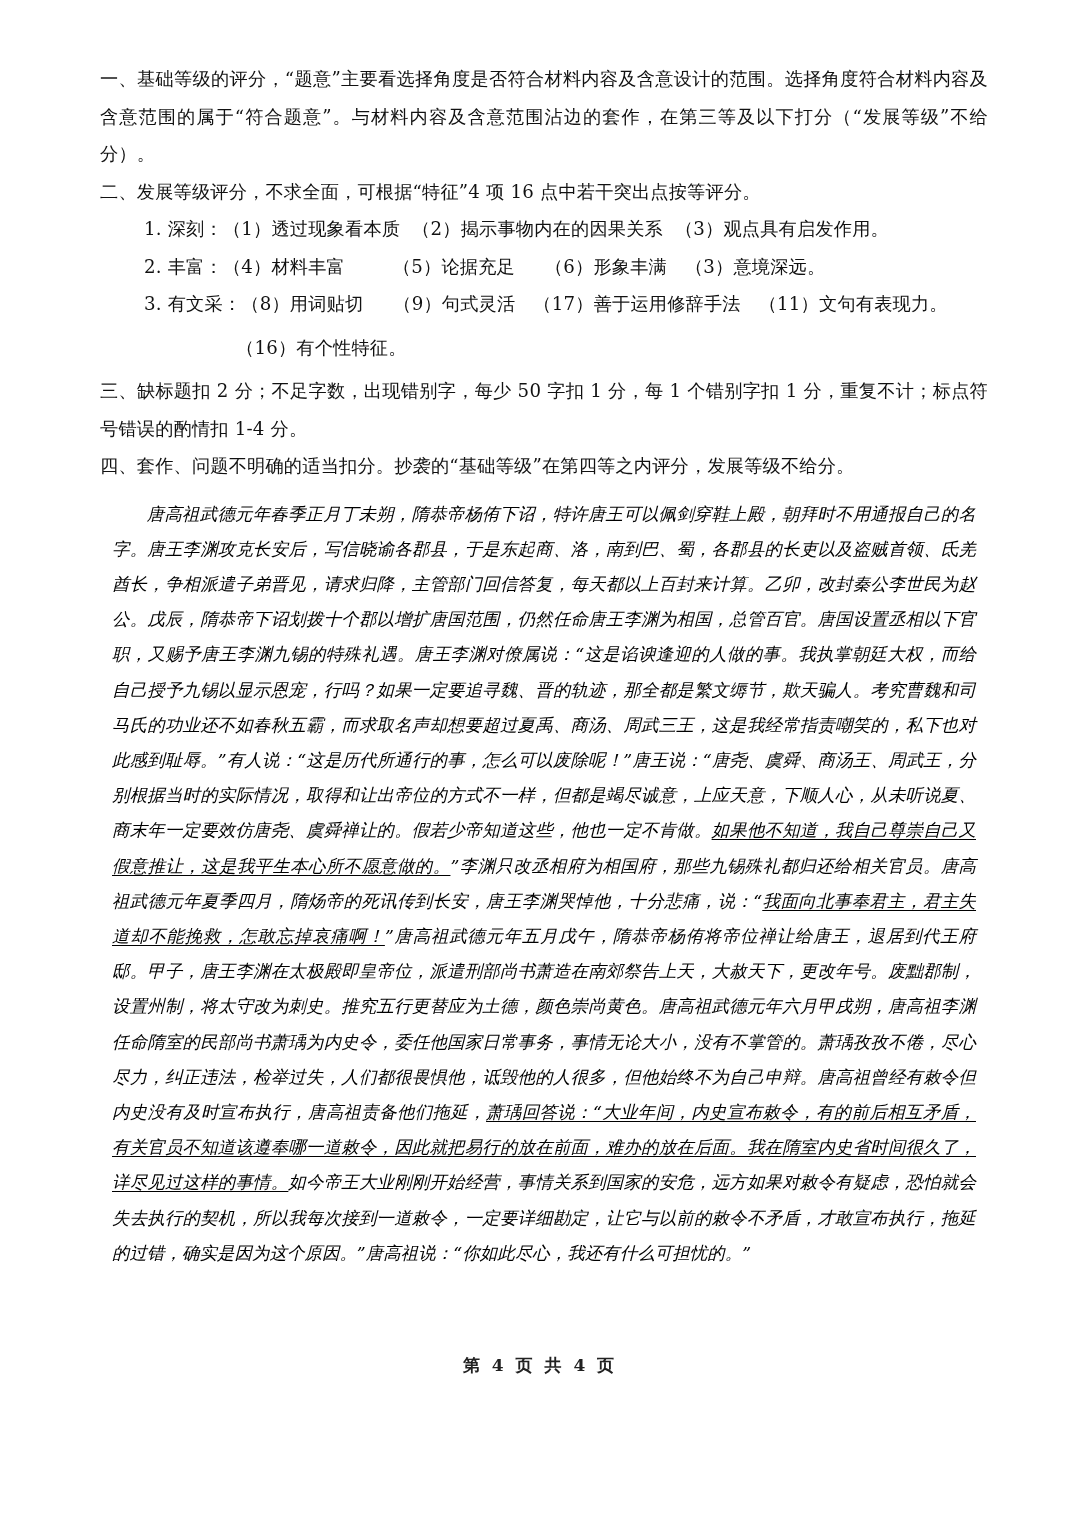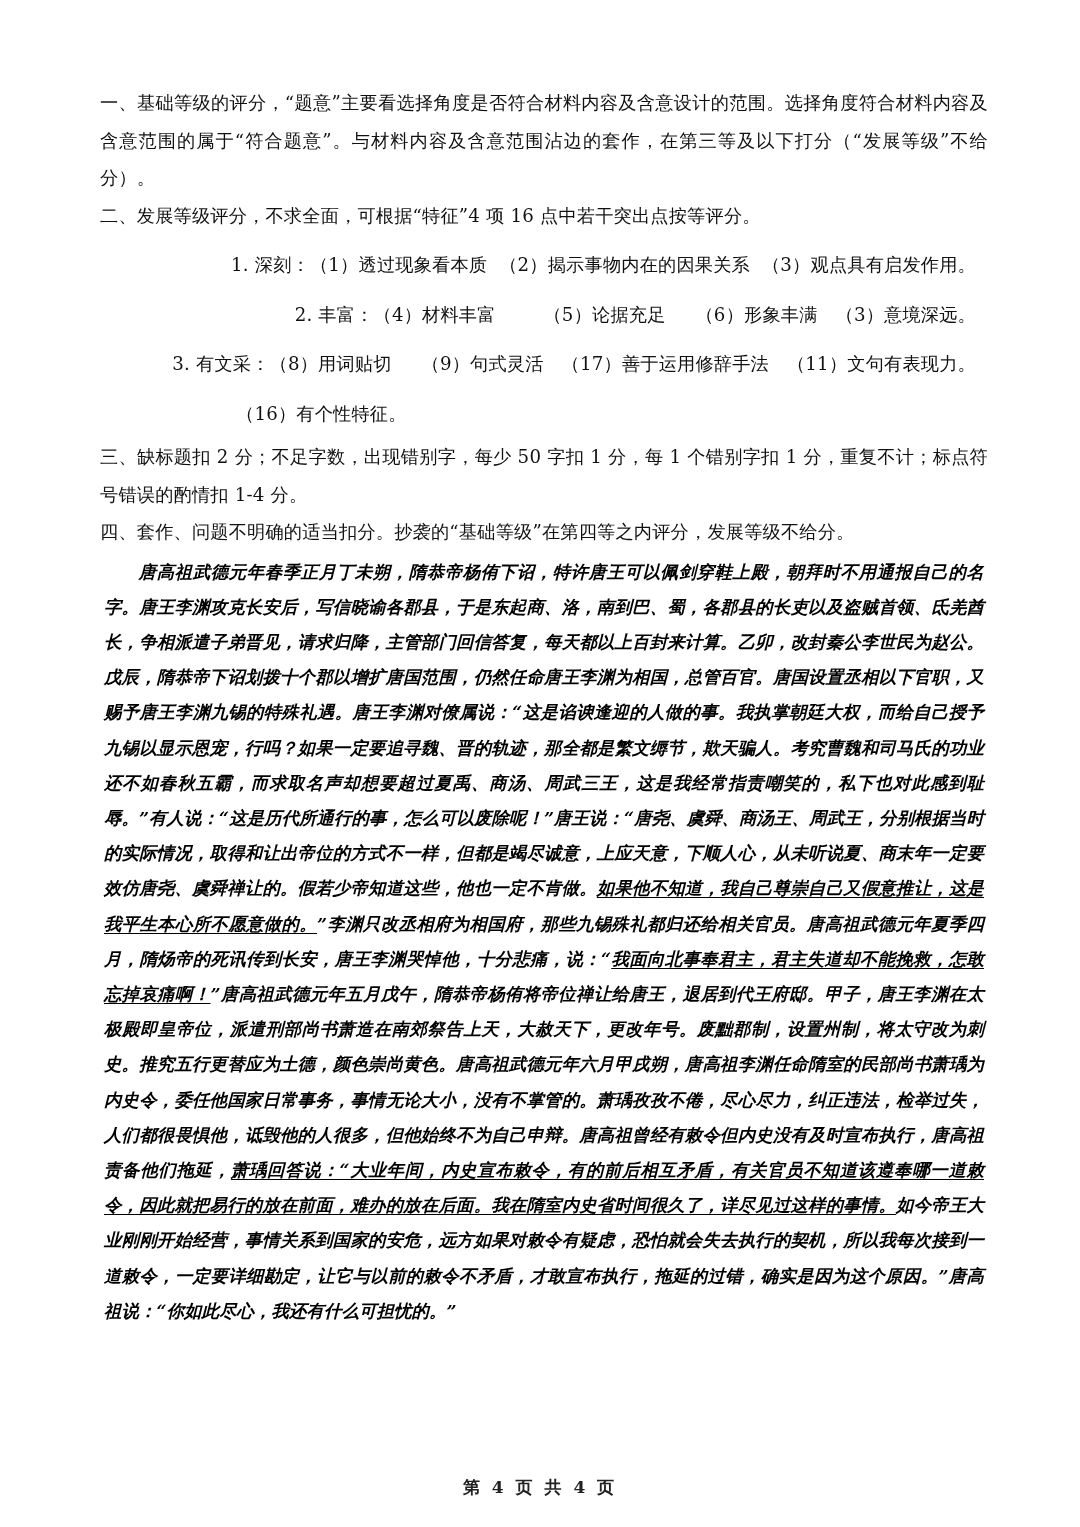--- a/index.html
+++ b/index.html
@@ -12,39 +12,39 @@
     height: 1527px;
     font-family: "DejaVu Serif", "Liberation Serif", serif;
     color: #000000;
     -webkit-font-smoothing: antialiased;
   }
   .page {
     position: relative;
     width: 1080px;
     height: 1212px;
     box-sizing: border-box;
-    padding: 84px 92px 0 100px;
+    padding: 60px 92px 0 100px;
   }
 
   
   .criteria {
     font-family: "DejaVu Serif", "Liberation Serif", serif;
     font-size: 18.2px;
     line-height: 37.5px;
     letter-spacing: 0.2px;
     color: #111;
   }
   .crit-para {
     text-align: justify;
     text-justify: inter-character;
     margin: 0 0 0 0;
   }
   .crit-sub {
-    text-align: right;
-    margin: 12px;
+    text-align: left;
+    margin: 0;
     padding-left: 44px;
     white-space: pre;
   }
   .crit-sub-cont {
     text-align: left;
     margin: 6px;
     padding-left: 130px;
   }
 
   
@@ -59,38 +59,37 @@
 
   
   .translation {
     font-family: "DejaVu Serif", "Liberation Serif", serif;
     font-style: italic;
     font-size: 17.4px;
     line-height: 35.2px;
     text-align: justify;
     text-justify: inter-character;
     text-indent: 2em;
-    margin: 4px;
+    margin: 12px;
     letter-spacing: 0.1px;
     word-break: break-all;
-    font-weight: bold;
   }
   .translation u,
   .translation .ul {
     text-decoration: underline;
     text-decoration-thickness: 1px;
     text-underline-offset: 3px;
   }
 
   
   .footer {
     position: absolute;
     left: 0;
     right: 0;
-    top: 1476px;
+    top: 1354px;
     text-align: center;
     font-family: "DejaVu Serif", "Liberation Serif", serif;
     font-size: 17px;
     font-weight: bold;
     letter-spacing: 3px;
     color: #222;
   }
 </style>
 </head>
 <body>

